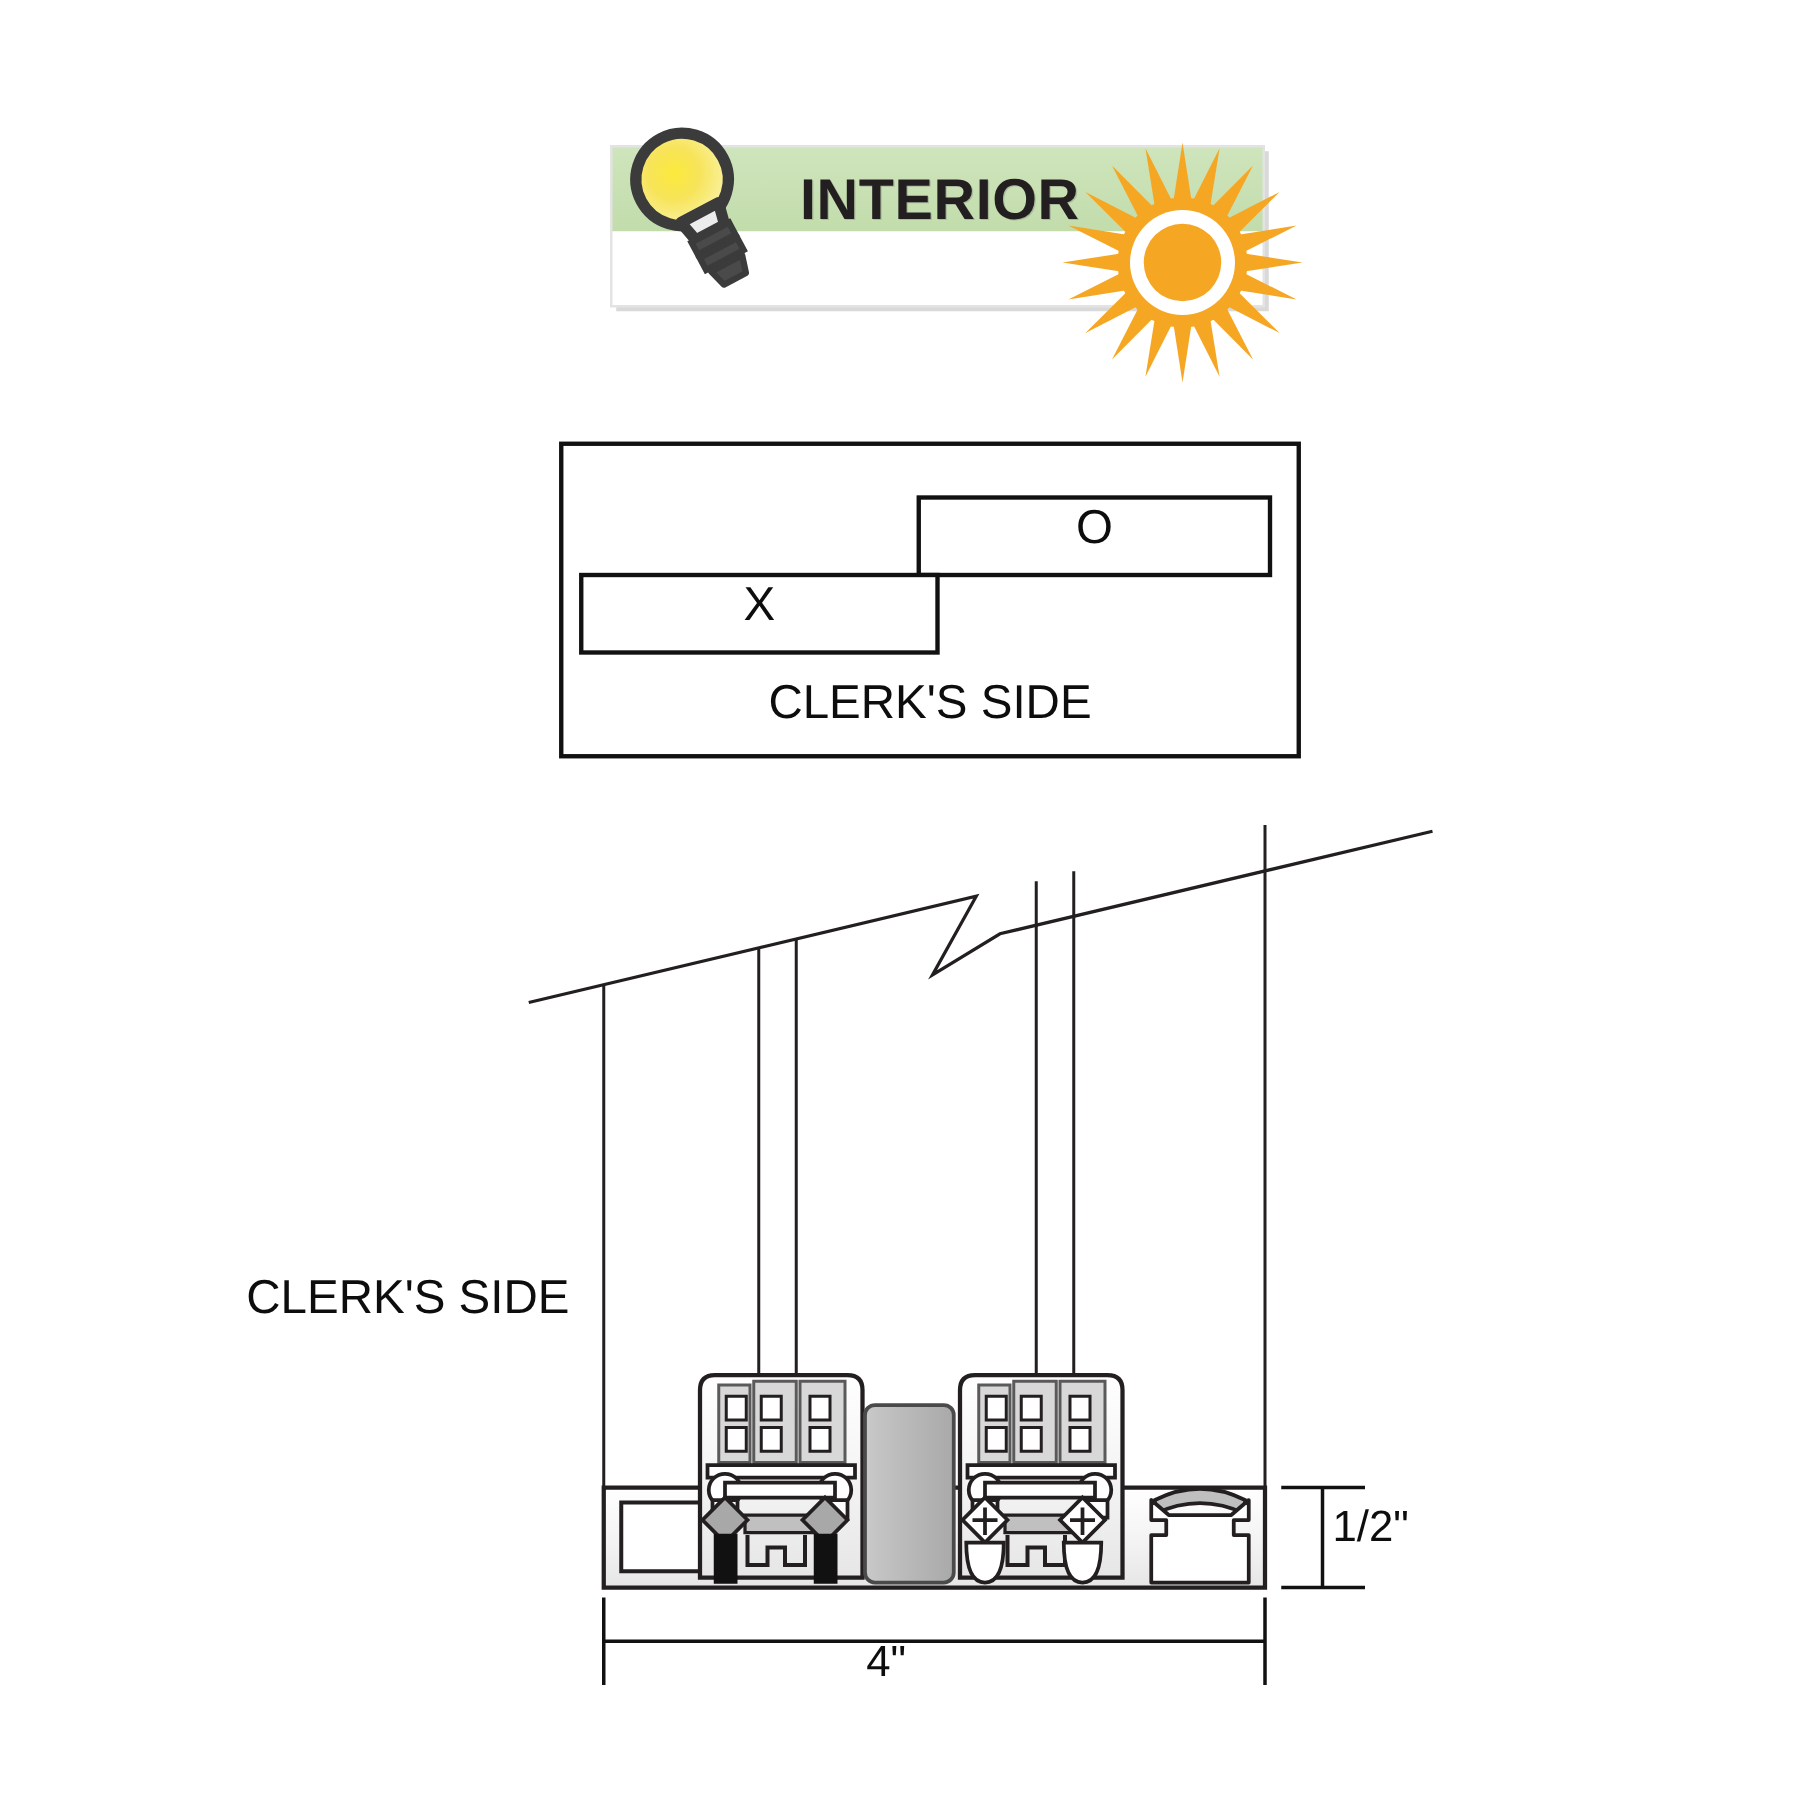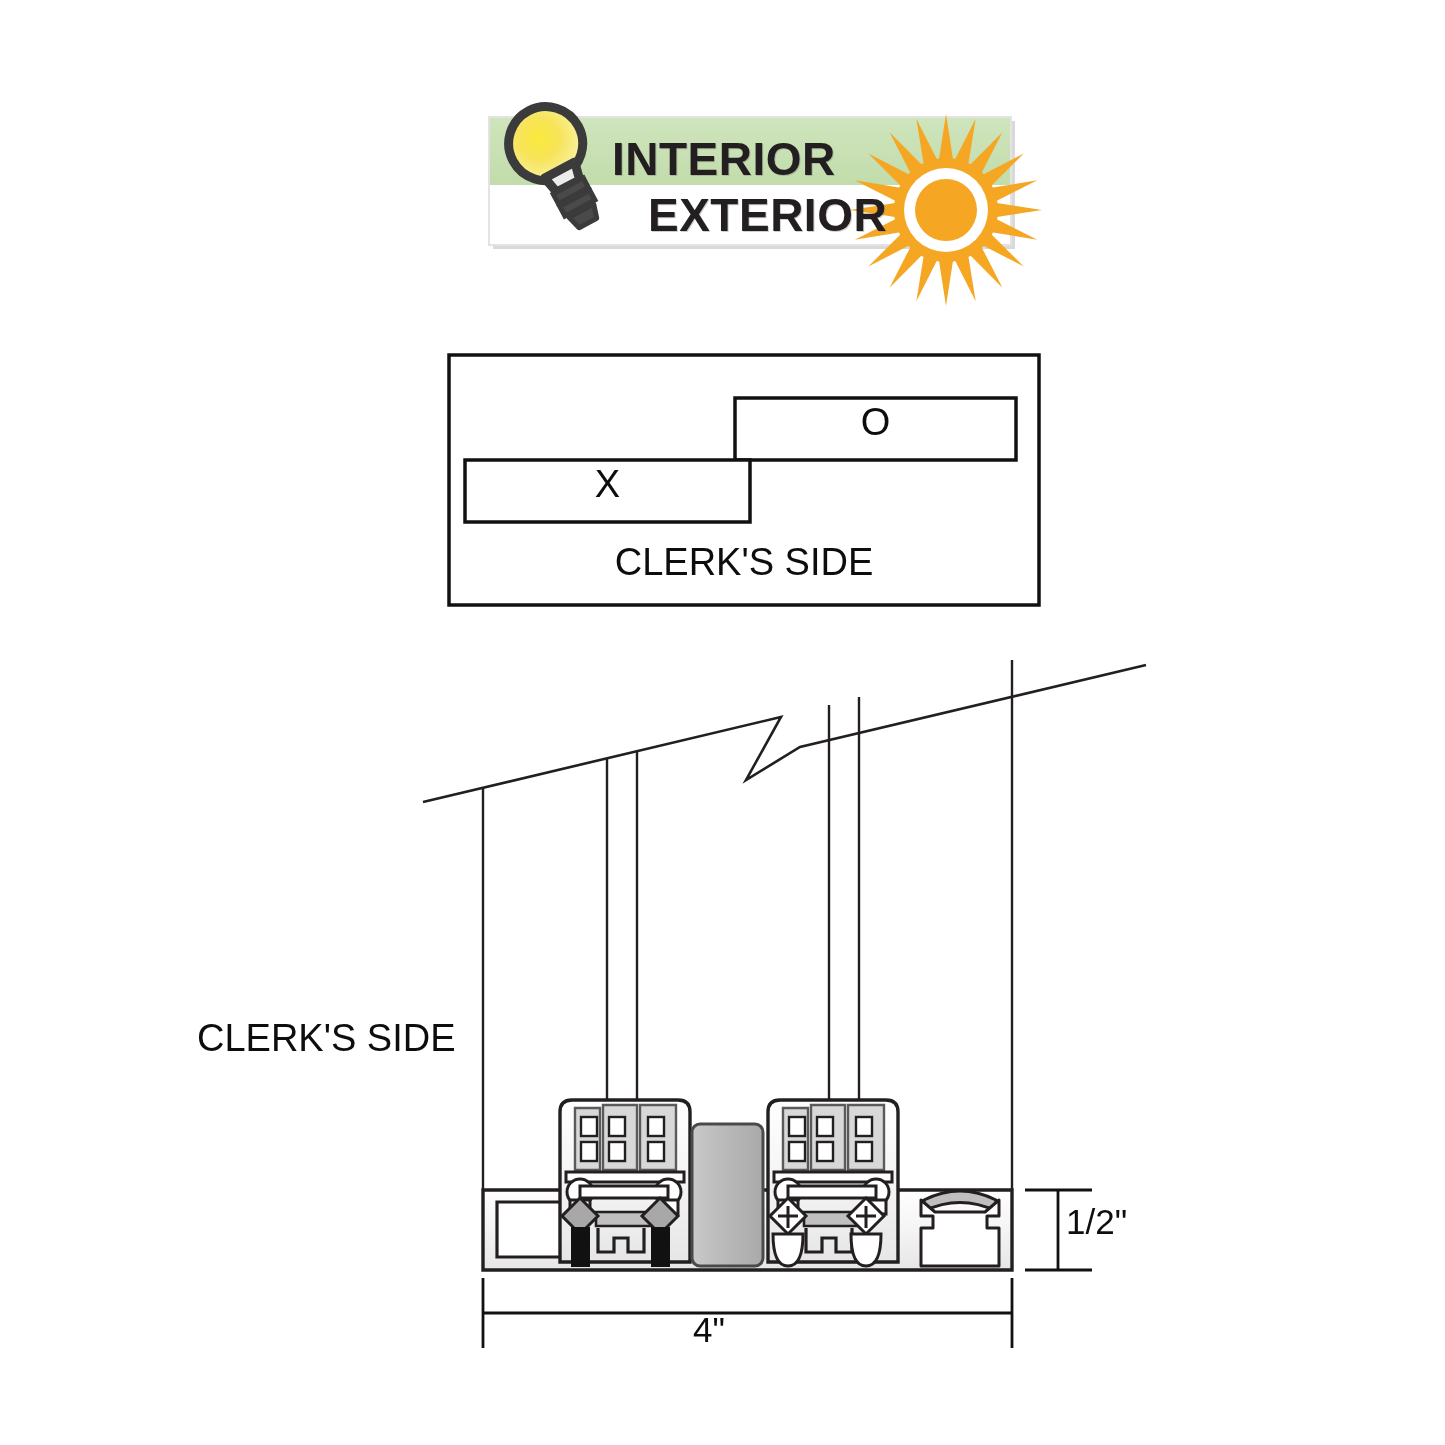--- a/index.html
+++ b/index.html
@@ -36,21 +36,21 @@
     white-space: nowrap;
     color: #0d0d0d;
   }
   .txt-interior, .txt-exterior {
     font-weight: bold;
     font-size: 46px;
     letter-spacing: 0.5px;
     color: #231f20;
     text-shadow: 1px 1px 0 rgba(120,120,120,0.35);
   }
-  .txt-interior { left: 612px; top: 132px; }
+  .txt-interior { left: 640px; top: 132px; }
   .txt-exterior { left: 648px; top: 188px; }
 
   .txt-o  { left: 735px; top: 401px; width: 281px; text-align: center; font-size: 38px; }
   .txt-x  { left: 465px; top: 463px; width: 285px; text-align: center; font-size: 38px; }
   .txt-clerk-plan { left: 449px; top: 541px; width: 590px; text-align: center; font-size: 38px; }
   .txt-clerk-elev { left: 197px; top: 1017px; font-size: 38px; }
   .txt-dim-h { left: 693px; top: 1310px; font-size: 35px; }
   .txt-dim-v { left: 1066px; top: 1202px; font-size: 35px; }
 </style>
 </head>
@@ -125,21 +125,20 @@
           <polygon points="0,-96 9,-38 -9,-38" transform="rotate(342)"></polygon>
         </g>
         <circle cx="0" cy="0" r="52"></circle>
       </g>
       <circle cx="0" cy="0" r="42" fill="#ffffff"></circle>
       <circle cx="0" cy="0" r="31" fill="#f5a623"></circle>
     </g>
   </svg>
 
   <div class="txt-interior">INTERIOR</div>
-  <div class="txt-exterior">EXTERIOR</div>
 
   <svg class="layer" viewBox="0 0 1445 1445">
 
     <rect x="449" y="355" width="590" height="250" fill="#ffffff" stroke="#111111" stroke-width="3.5"></rect>
 
     <rect x="735" y="398" width="281" height="62" fill="#ffffff" stroke="#111111" stroke-width="3.5"></rect>
 
     <rect x="465" y="460" width="285" height="62" fill="#ffffff" stroke="#111111" stroke-width="3.5"></rect>
   </svg>
 

